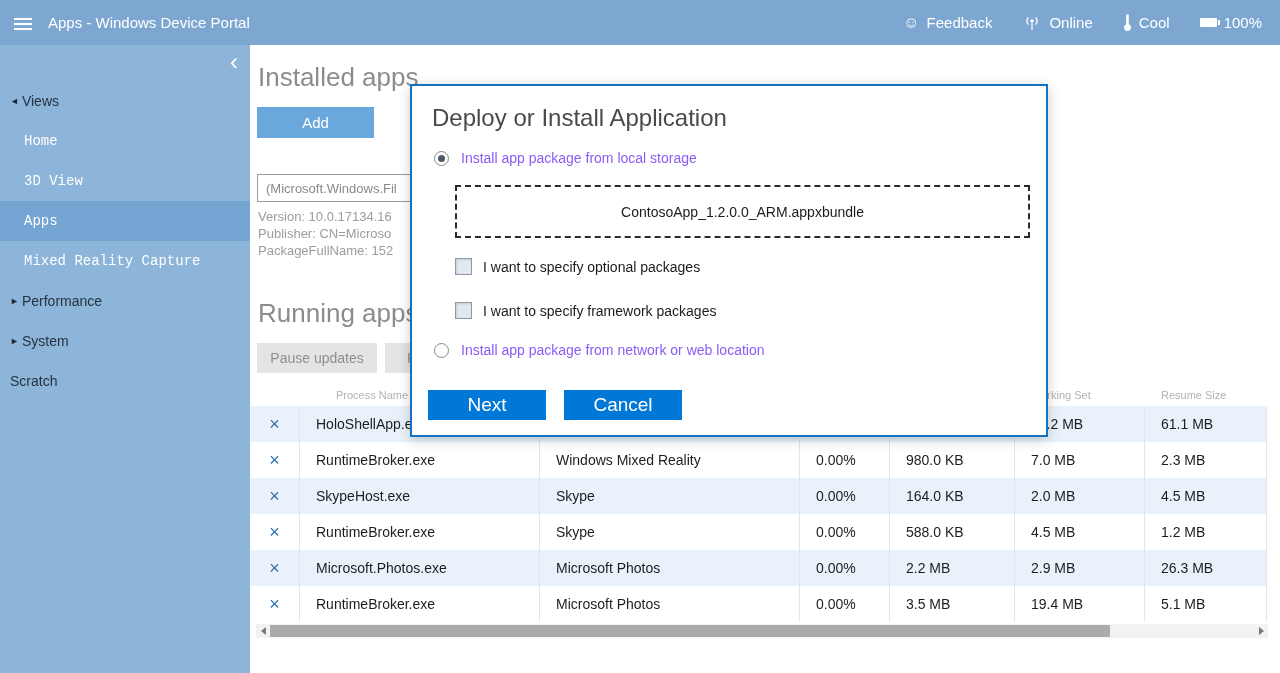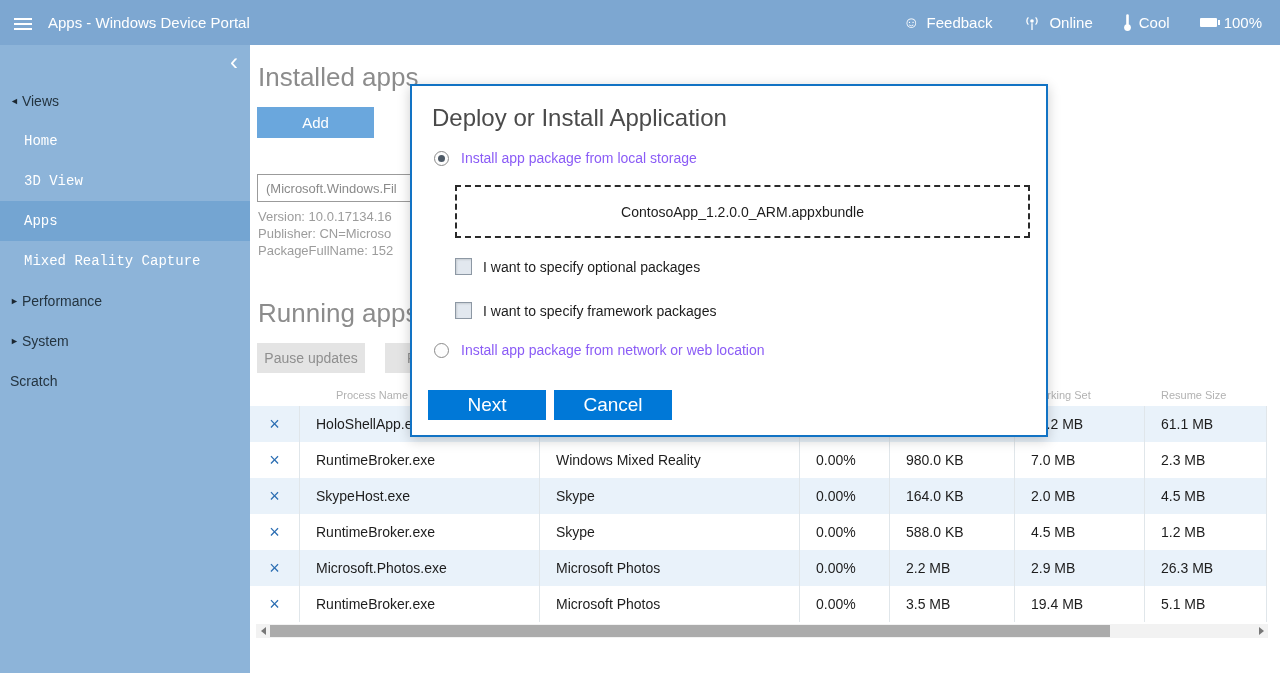--- a/index.html
+++ b/index.html
@@ -28,21 +28,21 @@
 
   
   .main { position:absolute; left:250px; top:52px; width:1030px; height:628px; background:#fff; }
   .h { position:absolute; margin:0; font-weight:400; font-size:26px; color:#8c8c8c; }
   .installed-h { left:8px; top:10px; }
   .running-h { left:8px; top:246px; }
   .add-btn { position:absolute; left:7px; top:55px; width:117px; height:31px; background:#6aa7dd; color:#fff; border:none; font-size:15px; font-family:inherit; cursor:pointer; }
   .selector { position:absolute; left:7px; top:122px; width:472px; height:28px; border:1px solid #9b9b9b; box-sizing:border-box; display:flex; align-items:center; padding:0 8px; font-size:13px; color:#8a8a8a; background:#fff; overflow:hidden; white-space:nowrap; cursor:pointer; }
   .meta { position:absolute; left:8px; top:156px; font-size:13px; color:#9c9c9c; line-height:17px; }
   .pause-btn,.resume-btn { position:absolute; top:291px; height:30px; background:#e4e4e4; color:#8f8f8f; border:none; font-size:14px; font-family:inherit; cursor:pointer; }
-  .pause-btn { left:7px; width:108px; }
+  .pause-btn { left:7px; width:120px; }
   .resume-btn { left:135px; width:150px; }
 
   .thead,.trow { display:grid; grid-template-columns:50px 240px 260px 90px 125px 130px 122px; }
   .thead { position:absolute; left:0; top:332px; width:1017px; height:22px; }
   .hc { font-size:11px; color:#b2b2b2; padding-left:16px; display:flex; align-items:center; overflow:hidden; white-space:nowrap; cursor:pointer; }
   .hc-name { padding-left:36px; }
   .tbody { position:absolute; left:0; top:354px; width:1017px; }
   .trow { height:36px; }
   .trow.odd { background:var(--row-alt-bg,#e9f2fa); }
   .trow.even { background:#fff; }
@@ -64,21 +64,21 @@
   .r2 { left:22px; top:256px; }
   .radio { width:15px; height:15px; border:1px solid #8a8a8a; border-radius:50%; background:#fdfdfd; display:inline-flex; align-items:center; justify-content:center; box-sizing:border-box; flex:0 0 auto; }
   .radio .dot { width:7px; height:7px; border-radius:50%; background:#4e5a66; }
   .dropzone { position:absolute; left:43px; top:99px; width:571px; height:49px; border:2px dashed #2a2a2a; display:flex; align-items:center; justify-content:center; font-size:14px; color:#1c1c1c; cursor:pointer; }
   .dlg-check-row { position:absolute; display:flex; align-items:center; gap:11px; font-size:14px; color:#1c1c1c; cursor:pointer; }
   .c1 { left:43px; top:172px; }
   .c2 { left:43px; top:216px; }
   .checkbox { width:17px; height:17px; background:#e2e8ef; border:1px solid #8d98a4; box-sizing:border-box; box-shadow:inset 1px 1px 2px rgba(0,0,0,.12); flex:0 0 auto; }
   .dlg-btn { position:absolute; top:304px; width:118px; height:30px; background:var(--accent,#0078d7); color:#fff; border:none; font-size:19px; font-family:inherit; cursor:pointer; }
   .next { left:16px; }
-  .cancel { left:142px; }
+  .cancel { left:152px; }
 </style>
 </head>
 <body>
 
 <div class="stage">
 
   <header class="topbar">
     <div class="hamburger">
         <span></span>
         <span></span>

